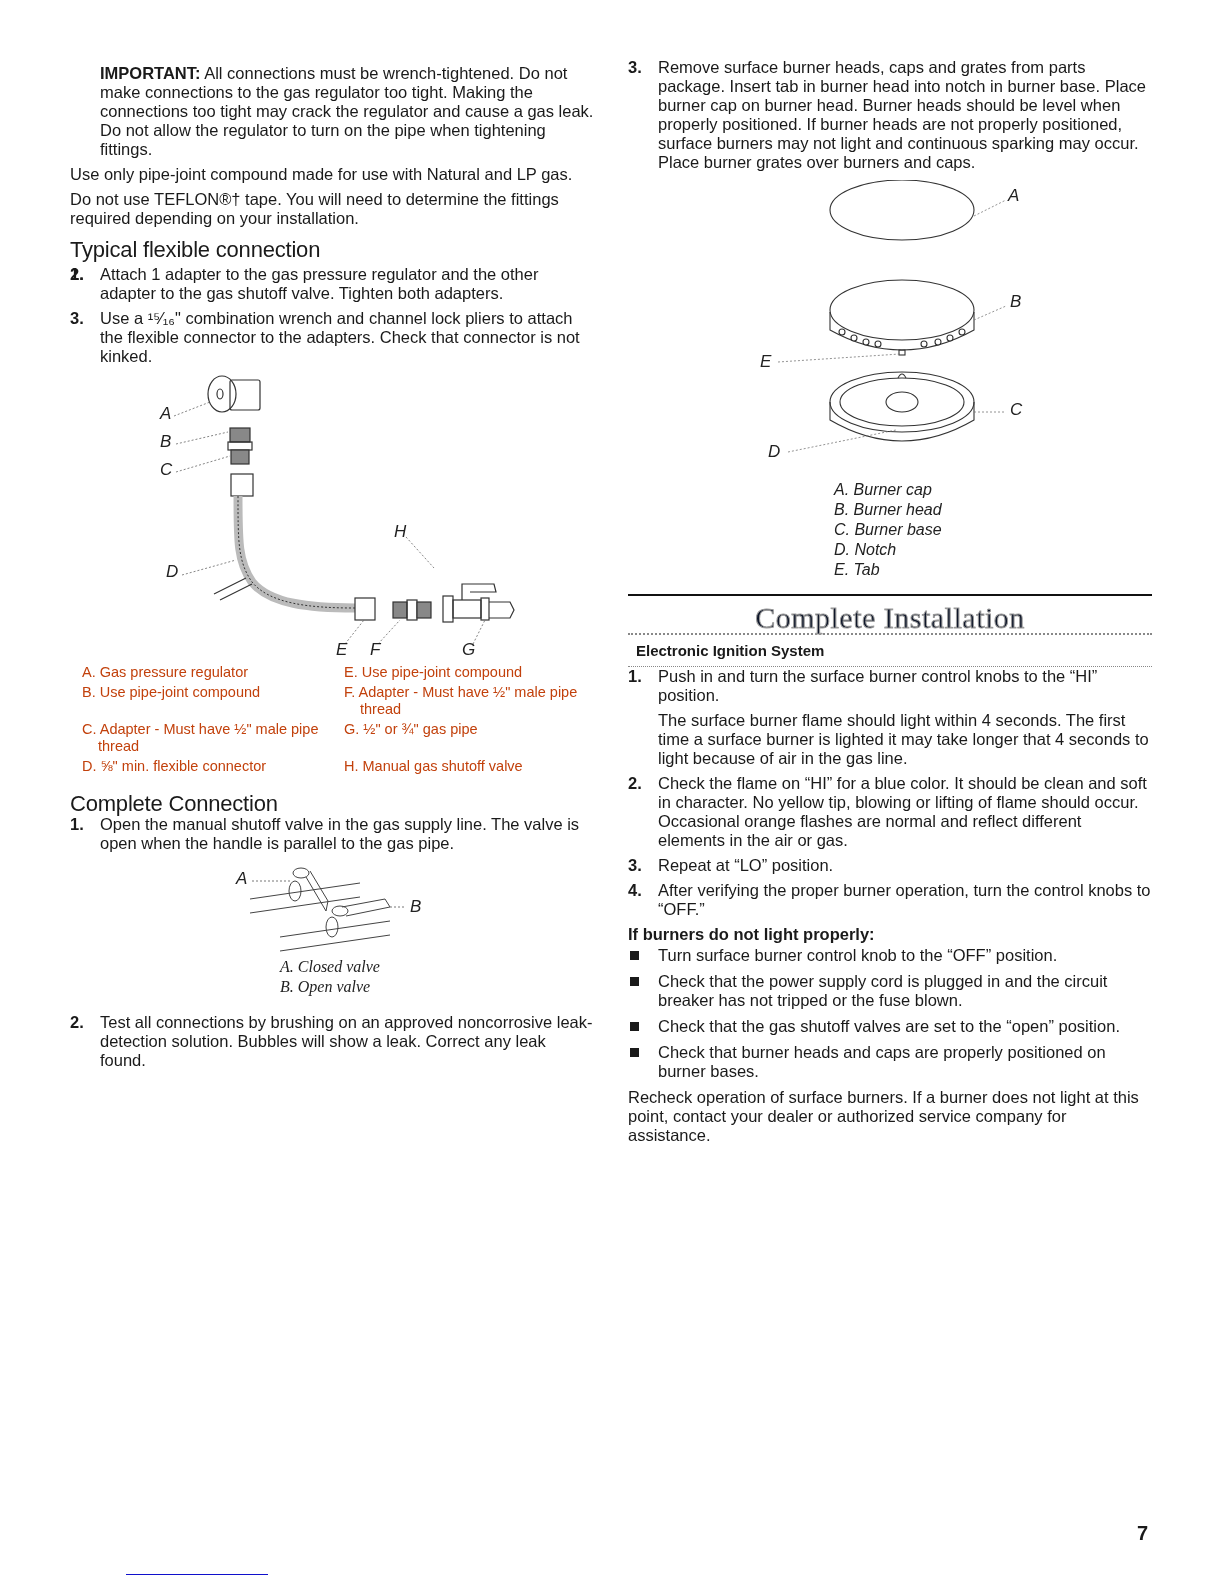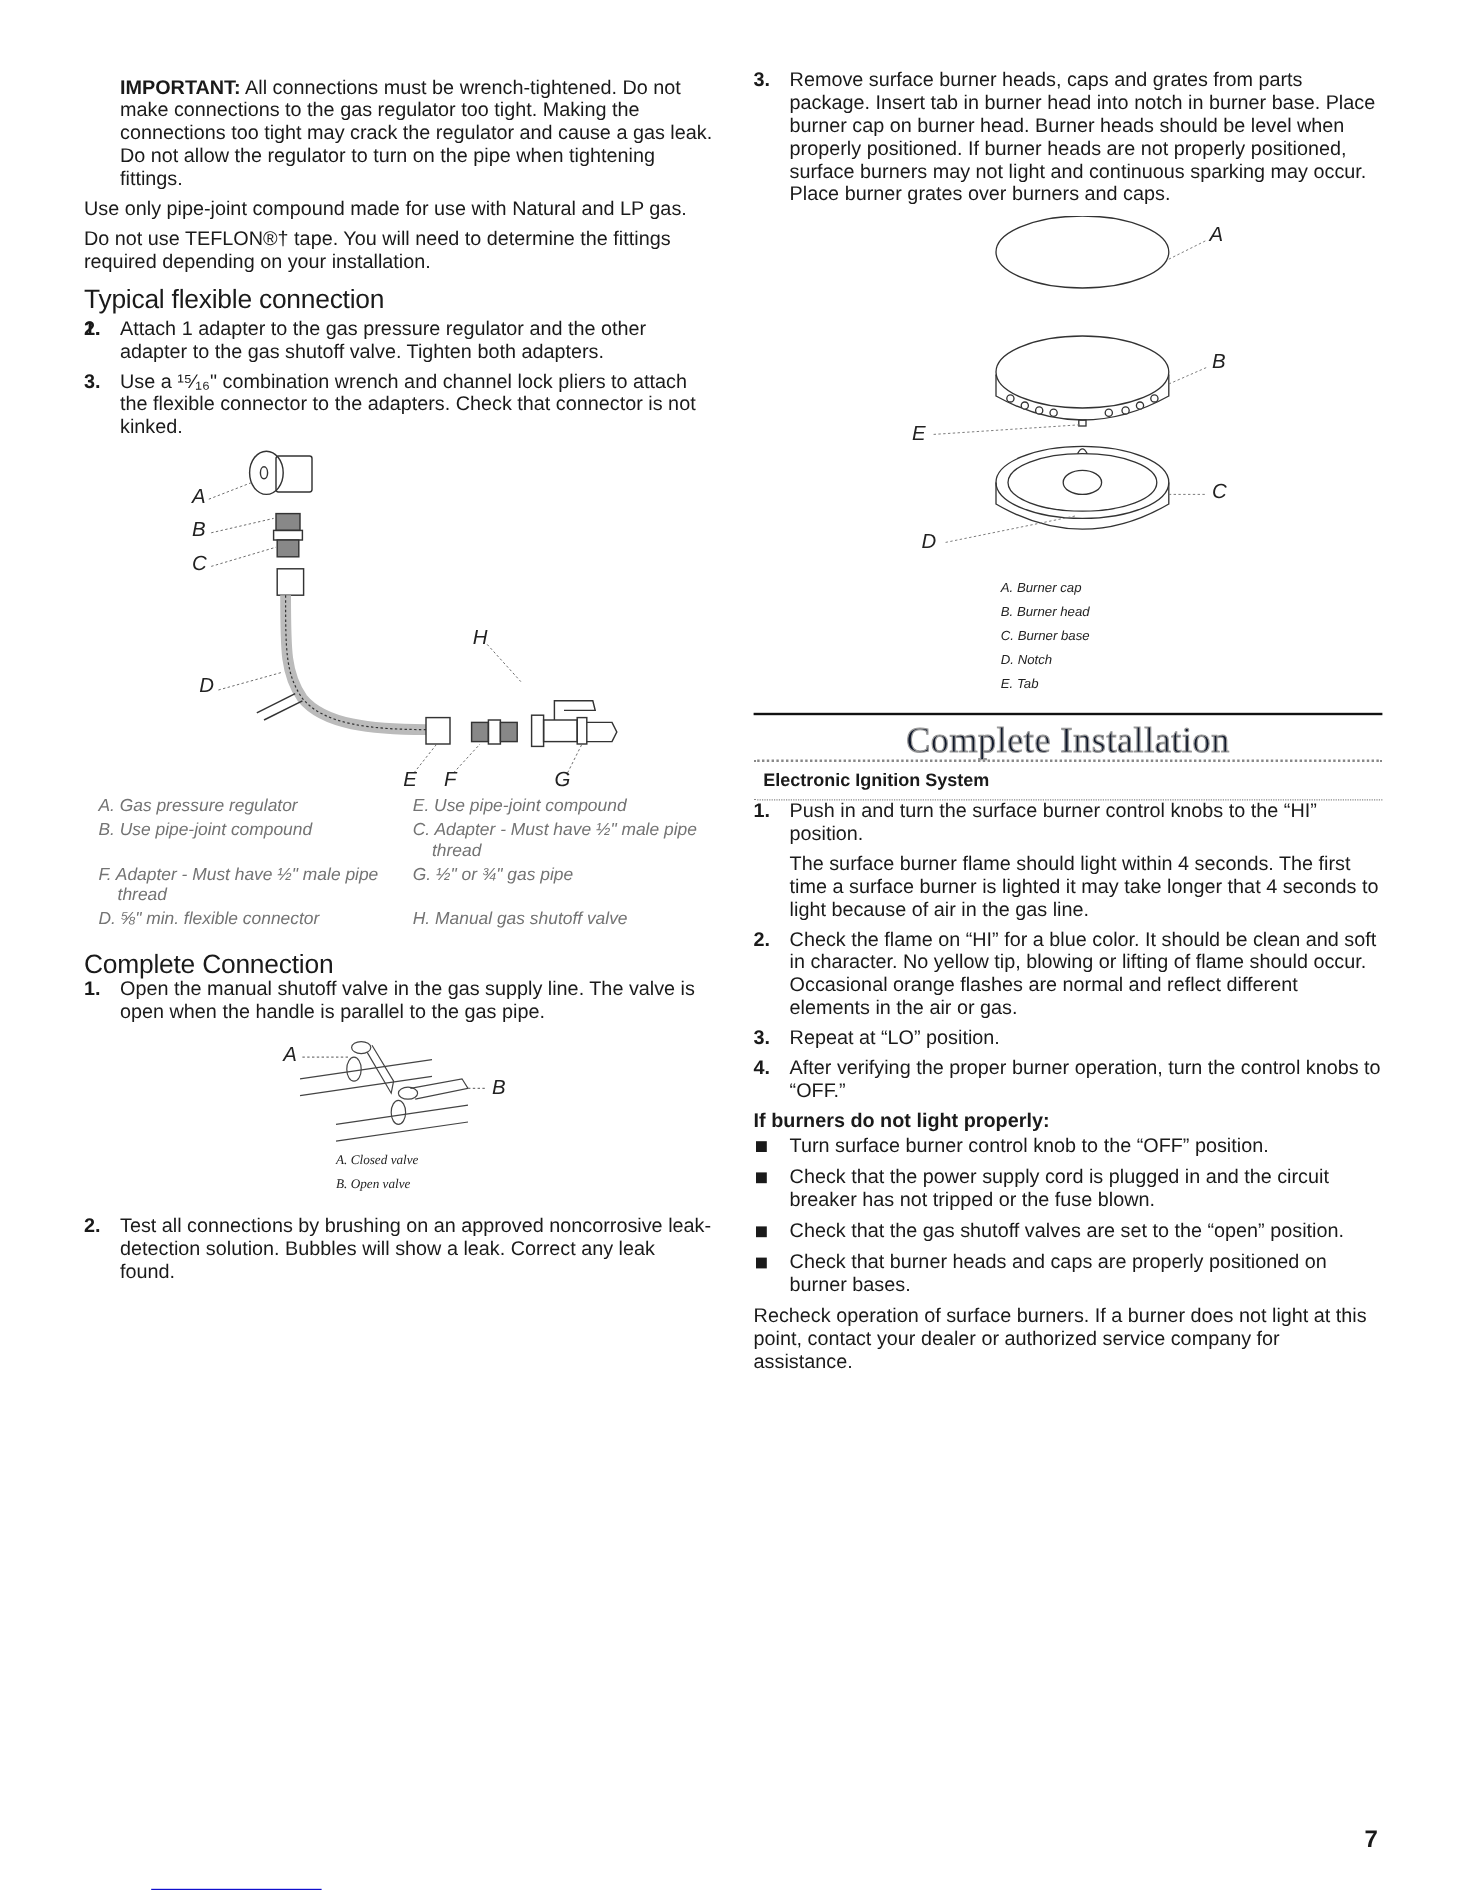--- a/index.html
+++ b/index.html
@@ -12,23 +12,23 @@
   .indent { padding-left: 30px; }
   .heading { font-weight: normal; font-size: 22px; margin: 12px 0 2px 0; letter-spacing: -0.2px; }
   .subheading { font-weight: bold; font-size: 16.5px; margin: 4px 0 2px 0; }
   ol.steps { list-style: none; margin: 0; padding: 0; }
   ol.steps li { position: relative; padding-left: 30px; margin-bottom: 6px; }
   ol.steps li .num { position: absolute; left: 0; top: 0; font-weight: bold; }
   ul.bullets { list-style: none; margin: 0; padding: 0; }
   ul.bullets li { position: relative; padding-left: 30px; margin-bottom: 7px; }
   ul.bullets li .sq { position: absolute; left: 2px; top: 5px; width: 9px; height: 9px; background: #1a1a1a; }
   .figure { position: relative; }
-  .caption { font-style: italic; font-size: 11px; line-height: 20px; color: #222; }
+  .caption { font-style: italic; font-size: 16px; line-height: 20px; color: #222; }
   .fig-label { position: absolute; font-style: italic; font-size: 17px; color: #222; }
-  .legend-grid { display: grid; grid-template-columns: 262px 262px; column-gap: 0; font-style: italic; font-size: 14.5px; line-height: 17px; color: #737373; }
+  .legend-grid { display: grid; grid-template-columns: 262px 262px; column-gap: 0; font-size: 14.5px; line-height: 17px; color: #c2410c; }
   .legend-grid div { margin-bottom: 3px; padding-left: 16px; text-indent: -16px; }
   .section-rule { border-top: 2px solid #111; margin: 8px 0 0 0; }
   .banner-title { text-align: center; font-family: "Liberation Serif", "DejaVu Serif", serif; font-size: 30px; color: #0f172a;
     -webkit-text-stroke: 1px #9a9a9a; letter-spacing: 0.5px; padding: 12px 0 6px 0; }
   .dotted-rule { border-top: 2px dotted #888; height: 0; }
   .sys-title { font-weight: bold; font-size: 15px; padding: 6px 0 6px 8px; }
   .page-num { position: absolute; left: 1137px; top: 1522px; font-weight: bold; font-size: 20px; }
   .footer-link-line { position: absolute; left: 126px; top: 1574px; width: 142px; height: 1px; background: #1010cc; }
 </style>
 </head>
@@ -95,22 +95,22 @@
     <span class="fig-label" style="left:266px;top:268px;">E</span>
     <span class="fig-label" style="left:300px;top:268px;">F</span>
     <span class="fig-label" style="left:392px;top:268px;">G</span>
     <span class="fig-label" style="left:324px;top:150px;">H</span>
   </div>
 
   <div class="legend-grid" style="margin-left:12px;margin-top:0;">
     <div>A. Gas pressure regulator</div>
     <div>E. Use pipe-joint compound</div>
     <div>B. Use pipe-joint compound</div>
+    <div>F. Adapter - Must have ½" male pipe thread</div>
     <div>C. Adapter - Must have ½" male pipe thread</div>
-    <div>F. Adapter - Must have ½" male pipe thread</div>
     <div>G. ½" or ¾" gas pipe</div>
     <div>D. ⅝" min. flexible connector</div>
     <div>H. Manual gas shutoff valve</div>
   </div>
 
   <div class="heading" style="margin-top:16px;">Complete Connection</div>
   <ol class="steps">
     <li><span class="num">1.</span><span>Open the manual shutoff valve in the gas supply line. The valve is open when the handle is parallel to the gas pipe.</span></li>
   </ol>
 

